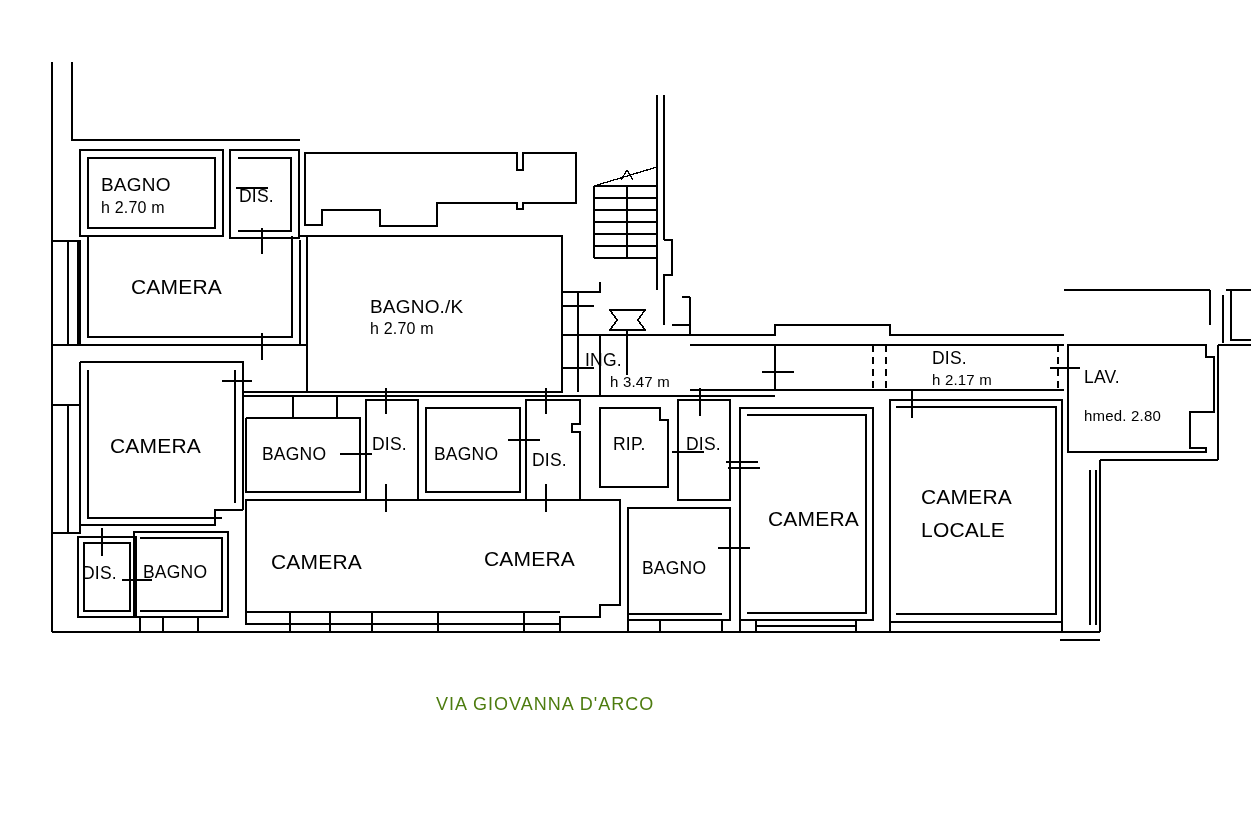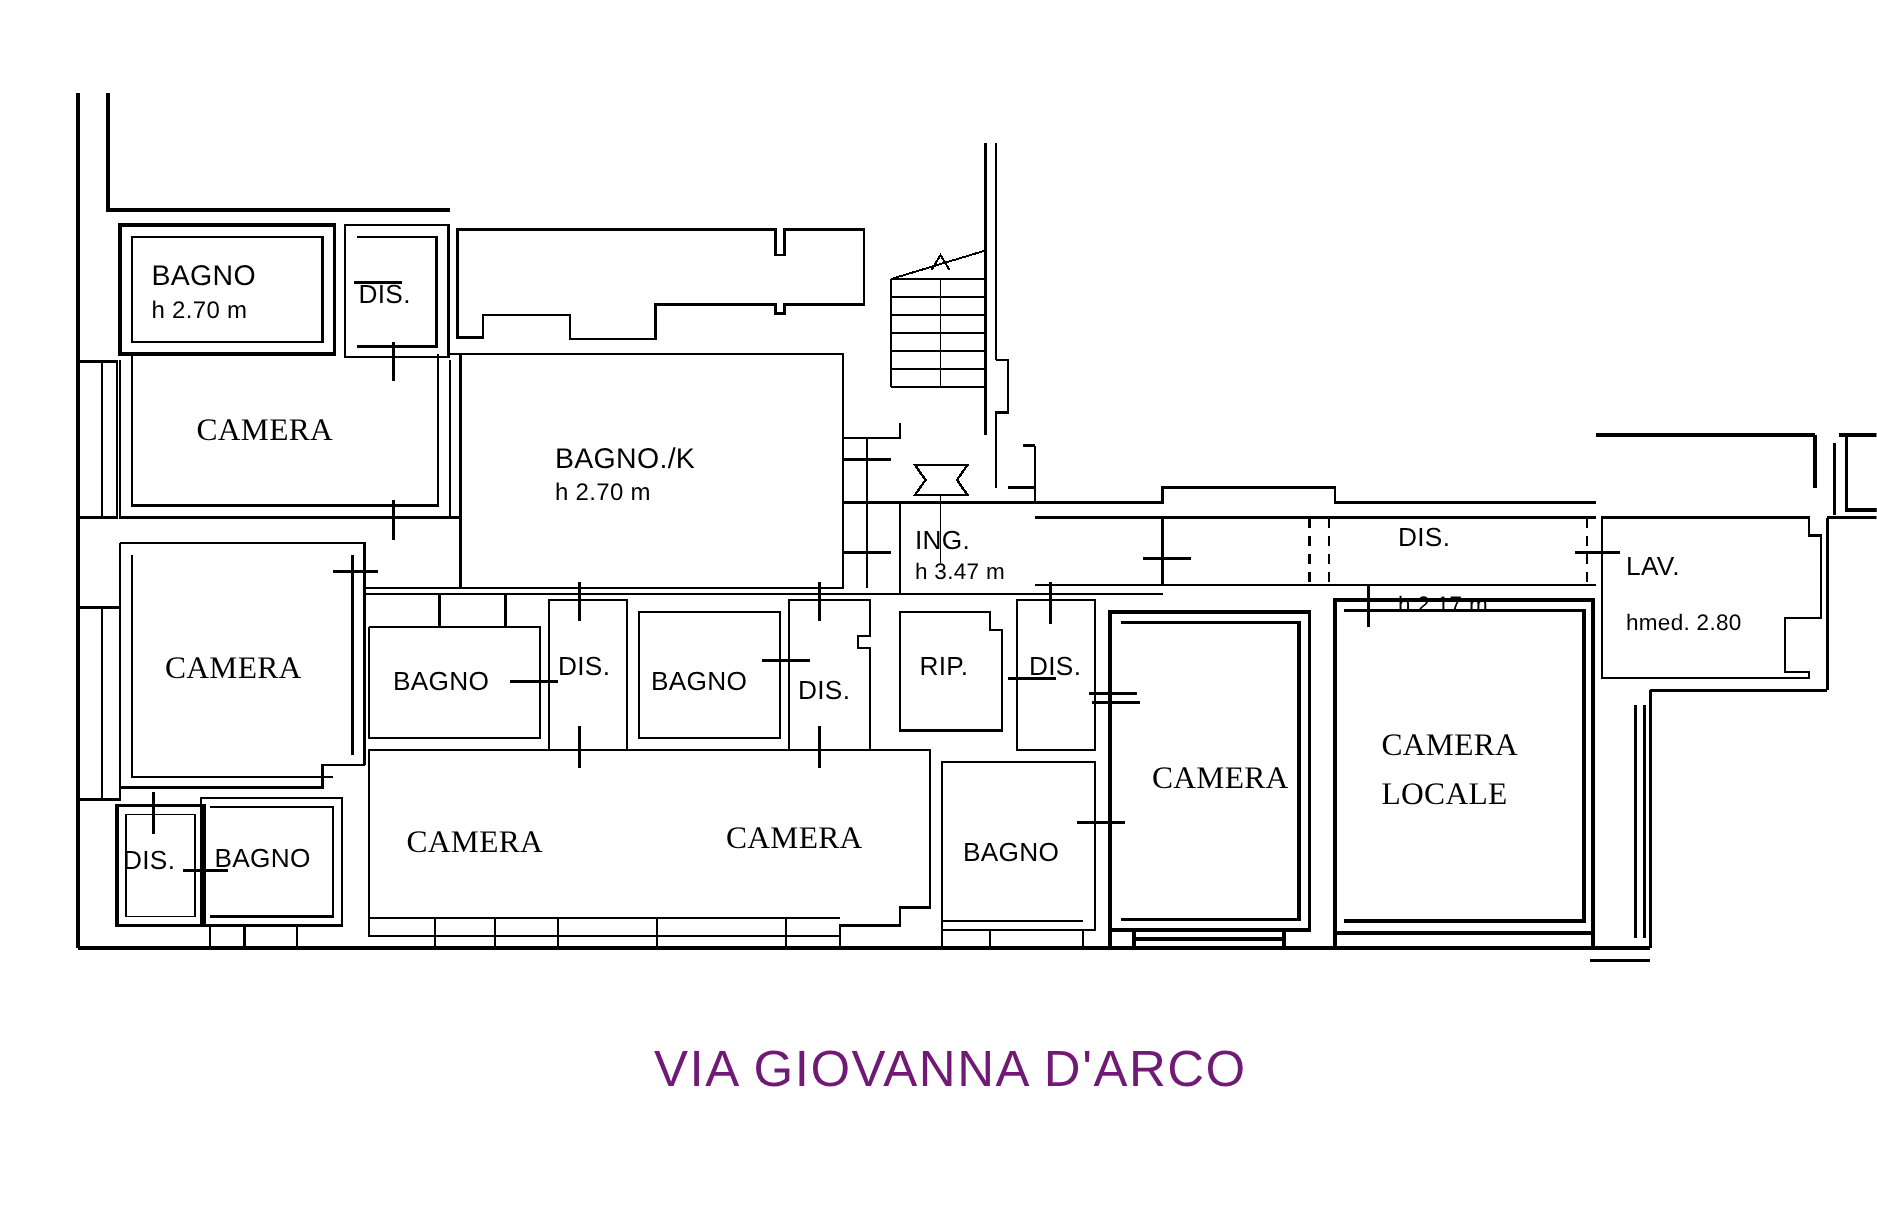--- a/index.html
+++ b/index.html
@@ -15,29 +15,29 @@
   #plan-svg{position:absolute;left:0;top:0;width:1251px;height:820px;display:block;}
   .rm-label{
     position:absolute;
     color:#000;
     line-height:1.22;
     white-space:pre;
     letter-spacing:0.2px;
     pointer-events:none;
   }
   .rm-name{font-size:19px;}
-  .rm-name.big{font-size:21px;font-family:Liberation Serif, serif;}
+  .rm-name.big{font-size:21px;}
   .rm-name.small{font-size:17.5px;}
   .rm-h{font-size:16px;}
   .rm-h.sm{font-size:15px;}
   .street-label{
     position:absolute;
-    font-size:34px;
+    font-size:18px;
     letter-spacing:1.0px;
-    color:#701a75;
+    color:#4d7c0f;
     white-space:pre;
   }
 </style>
 </head>
 <body>
 
 <div id="plan-root">
 
   <svg id="plan-svg" viewBox="0 0 1251 820" shape-rendering="crispEdges">
 
@@ -304,25 +304,25 @@
   <div class="rm-label rm-name" style="left:101px;top:173px;">BAGNO</div>
   <div class="rm-label rm-h" style="left:101px;top:198px;">h 2.70 m</div>
 
   <div class="rm-label rm-name small" style="left:239px;top:186px;">DIS.</div>
 
   <div class="rm-label rm-name big" style="left:131px;top:274px;">CAMERA</div>
 
   <div class="rm-label rm-name" style="left:370px;top:295px;">BAGNO./K</div>
   <div class="rm-label rm-h" style="left:370px;top:319px;">h 2.70 m</div>
 
-  <div class="rm-label rm-name small" style="left:610px;top:350px;">ING.</div>
+  <div class="rm-label rm-name small" style="left:585px;top:350px;">ING.</div>
   <div class="rm-label rm-h sm" style="left:610px;top:373px;">h 3.47 m</div>
 
   <div class="rm-label rm-name small" style="left:932px;top:348px;">DIS.</div>
-  <div class="rm-label rm-h sm" style="left:932px;top:371px;margin-top:24px;">h 2.17 m</div>
+  <div class="rm-label rm-h sm" style="left:932px;top:371px;">h 2.17 m</div>
 
   <div class="rm-label rm-name small" style="left:1084px;top:367px;">LAV.</div>
   <div class="rm-label rm-h sm" style="left:1084px;top:407px;">hmed. 2.80</div>
 
   <div class="rm-label rm-name big" style="left:110px;top:433px;">CAMERA</div>
 
   <div class="rm-label rm-name small" style="left:262px;top:444px;">BAGNO</div>
   <div class="rm-label rm-name small" style="left:372px;top:434px;">DIS.</div>
   <div class="rm-label rm-name small" style="left:434px;top:444px;">BAGNO</div>
   <div class="rm-label rm-name small" style="left:532px;top:450px;">DIS.</div>

